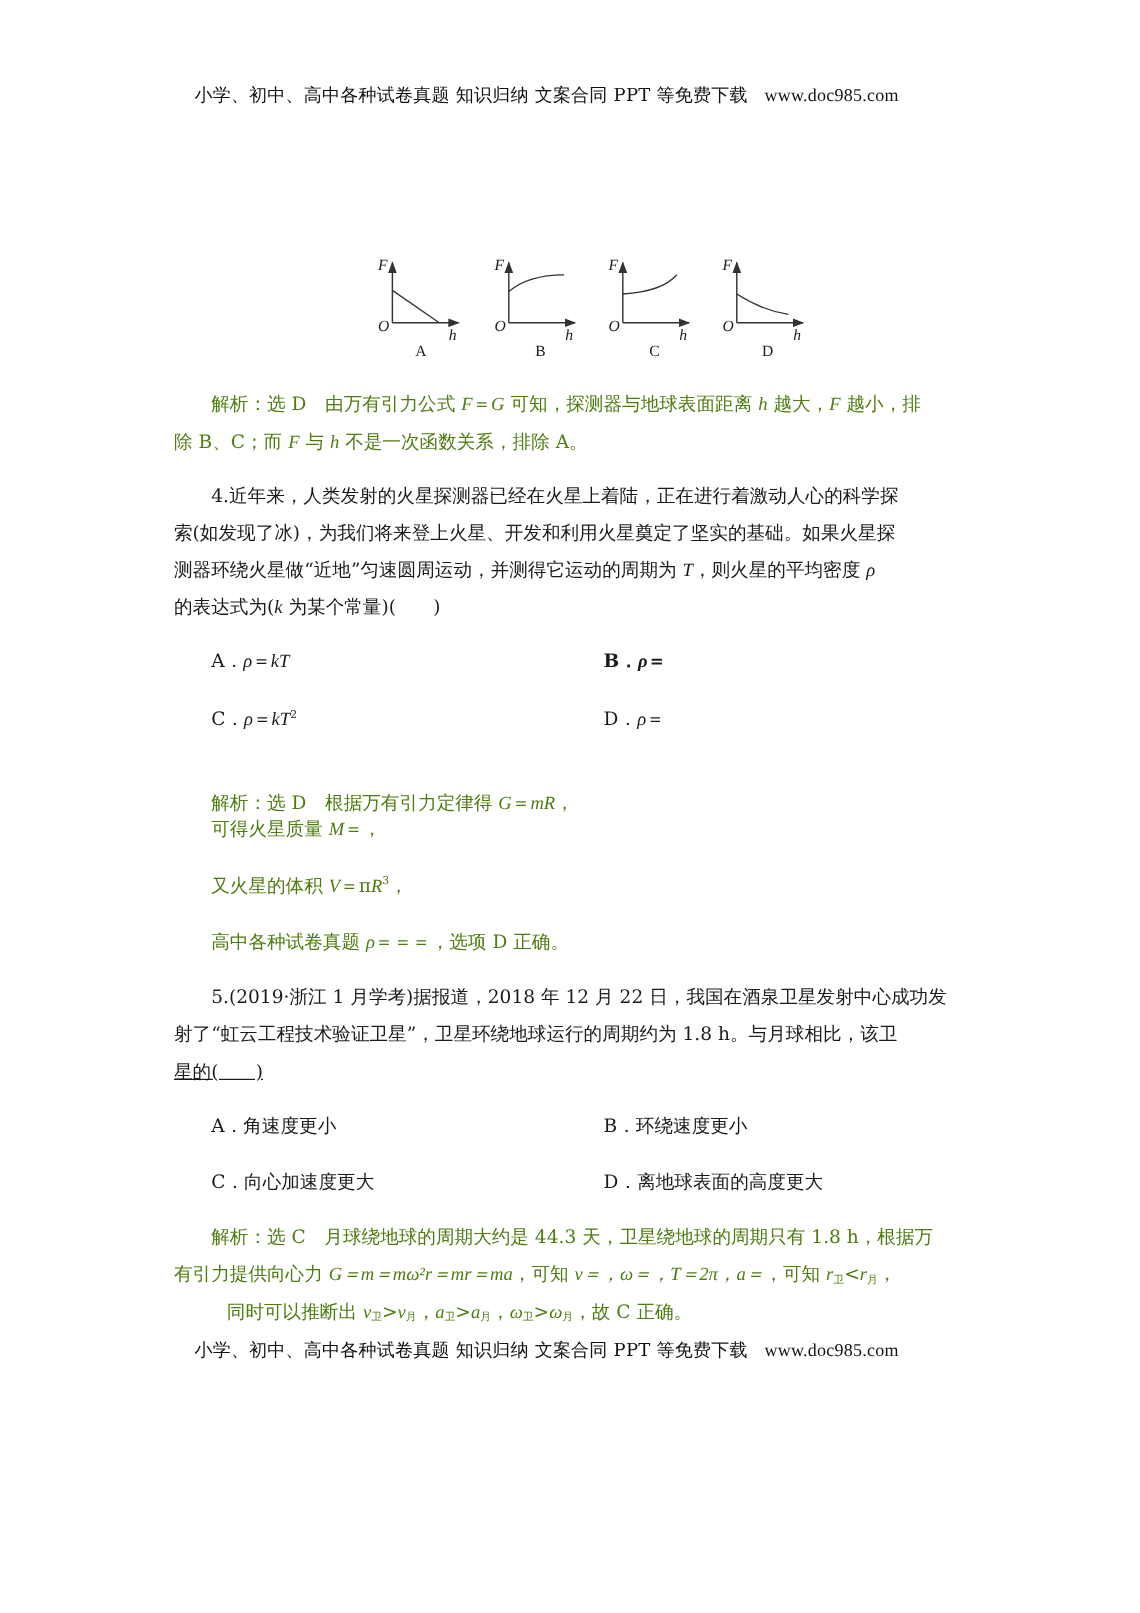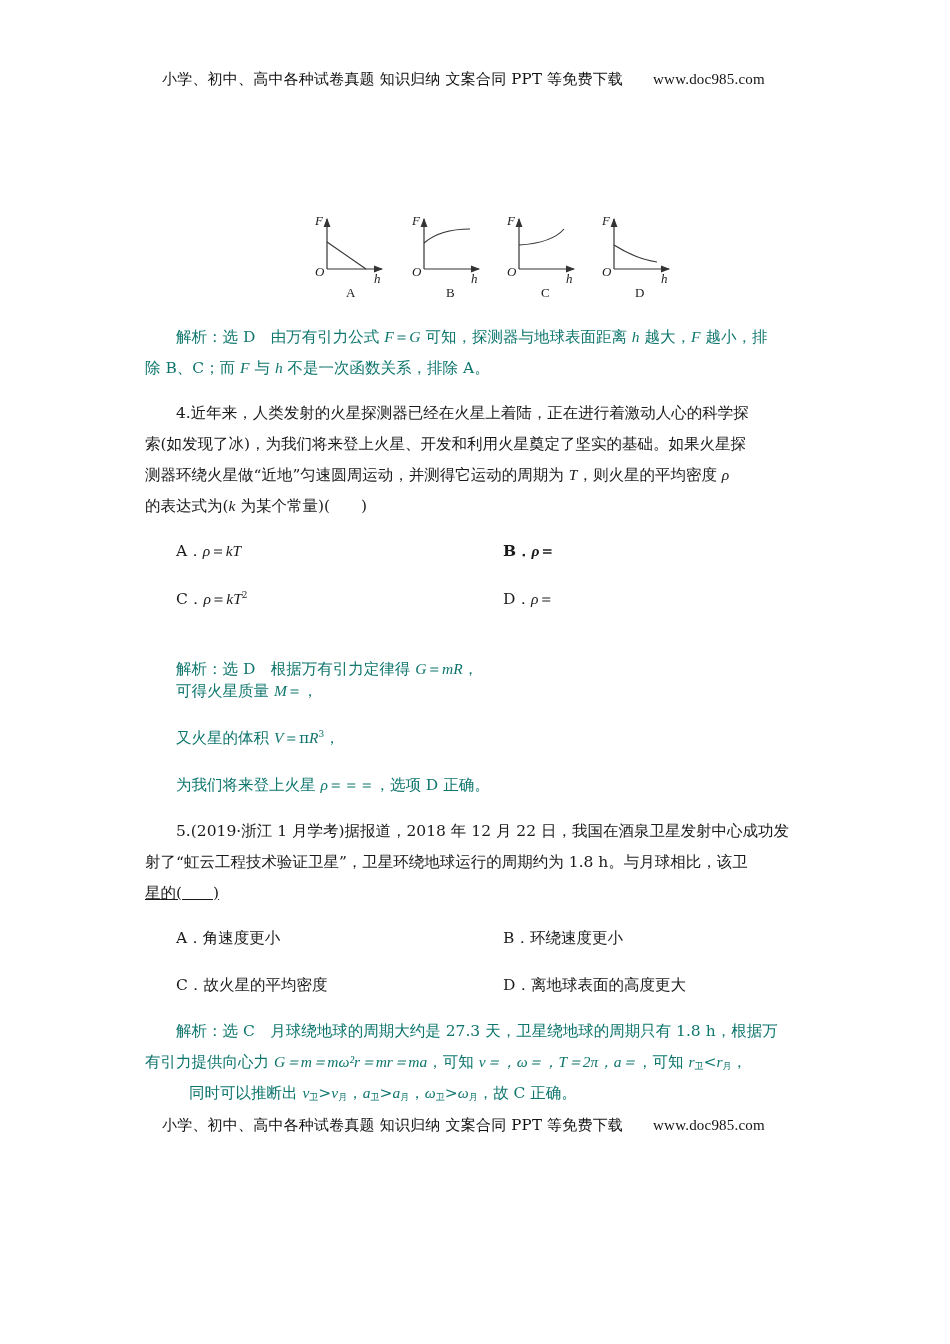--- a/index.html
+++ b/index.html
@@ -2,23 +2,23 @@
 <html><head>
 <meta charset="utf-8">
 <style>
   html, body { margin: 0; padding: 0; }
   body {
     width: 950px; height: 1344px; background: #ffffff; position: relative; overflow: hidden;
     font-family: "DejaVu Serif", "Liberation Serif", serif; color: #1a1a1a;
   }
   .abs { position: absolute; white-space: nowrap; }
   .hdr { font-size: 15px; letter-spacing: 0.2px; color: #111; }
-  .hdr .url { font-family: "Liberation Serif", serif; margin-left: 30px; }
+  .hdr .url { font-family: "Liberation Serif", serif; margin-left: 14px; }
   .line { position: absolute; white-space: nowrap; font-size: 15.5px; line-height: 20px; }
-  .red { color: #0f766e; }
+  .red { color: #4d7c0f; }
   i.m { font-family: "Liberation Serif", serif; font-style: italic; }
   sup { font-size: 9px; vertical-align: 6px; line-height: 0; }
   .sub { font-size: 9px; vertical-align: -2px; }
   .graphs { position: absolute; left: 300px; top: 205px; width: 380px; height: 100px; }
   .glabel { position: absolute; font-family: "Liberation Serif", serif; font-size: 13px; }
 </style>
 </head>
 <body>
 
 <div class="abs hdr" style="left:162px; top:70px;">
@@ -111,41 +111,41 @@
 <div class="line red" style="left:176px; top:659px;">
   <span>解析：选 D　根据万有引力定律得 </span><i class="m">G</i><span>＝</span><i class="m">mR</i><span>，</span>
 </div>
 <div class="line red" style="left:176px; top:681px;">
   <span>可得火星质量 </span><i class="m">M</i><span>＝，</span>
 </div>
 <div class="line red" style="left:176px; top:728px;">
   <span>又火星的体积 </span><i class="m">V</i><span>＝π</span><i class="m">R</i><sup>3</sup><span>，</span>
 </div>
 <div class="line red" style="left:176px; top:775px;">
-  <span>为我们将来登上火星 </span><i class="m">ρ</i><span>＝＝＝，选项 D 正确。</span>
+  <span>高中各种试卷真题 </span><i class="m">ρ</i><span>＝＝＝，选项 D 正确。</span>
 </div>
 
 <div class="line" style="left:176px; top:821px;">5.(2019·浙江 1 月学考)据报道，2018 年 12 月 22 日，我国在酒泉卫星发射中心成功发</div>
 <div class="line" style="left:145px; top:852px;">射了“虹云工程技术验证卫星”，卫星环绕地球运行的周期约为 1.8 h。与月球相比，该卫</div>
 <div class="line" style="left:145px; top:883px;text-decoration:underline;">星的(　　)</div>
 
 <div class="line" style="left:176px; top:928px;">
   <span>A．</span><span>角速度更小</span>
 </div>
 <div class="line" style="left:503px; top:928px;text-align:right;">
   <span>B．</span><span>环绕速度更小</span>
 </div>
 <div class="line" style="left:176px; top:975px;">
-  <span>C．</span><span>故火星的平均密度</span>
+  <span>C．</span><span>向心加速度更大</span>
 </div>
 <div class="line" style="left:503px; top:975px;">
   <span>D．</span><span>离地球表面的高度更大</span>
 </div>
 
-<div class="line red" style="left:176px; top:1021px;">解析：选 C　月球绕地球的周期大约是 27.3 天，卫星绕地球的周期只有 1.8 h，根据万</div>
+<div class="line red" style="left:176px; top:1021px;">解析：选 C　月球绕地球的周期大约是 44.3 天，卫星绕地球的周期只有 1.8 h，根据万</div>
 <div class="line red" style="left:145px; top:1052px;">
   <span>有引力提供向心力 </span><i class="m">G＝m＝mω²r＝mr＝ma</i><span>，可知 </span><i class="m">v＝，ω＝，T＝2π，a＝</i><span>，可知 </span><i class="m">r</i><span class="sub">卫</span><span>&lt;</span><i class="m">r</i><span class="sub">月</span><span>，</span>
 </div>
 <div class="line red" style="left:161px; top:1083px;margin-left:28px;">
   <span>同时可以推断出 </span><i class="m">v</i><span class="sub">卫</span><span>&gt;</span><i class="m">v</i><span class="sub">月</span><span>，</span><i class="m">a</i><span class="sub">卫</span><span>&gt;</span><i class="m">a</i><span class="sub">月</span><span>，</span><i class="m">ω</i><span class="sub">卫</span><span>&gt;</span><i class="m">ω</i><span class="sub">月</span><span>，故 C 正确。</span>
 </div>
 
 <div class="abs hdr" style="left:162px; top:1116px;">
   <span>小学、初中、高中各种试卷真题  知识归纳  文案合同  PPT 等免费下载</span><span class="url">www.doc985.com</span>
 </div>

